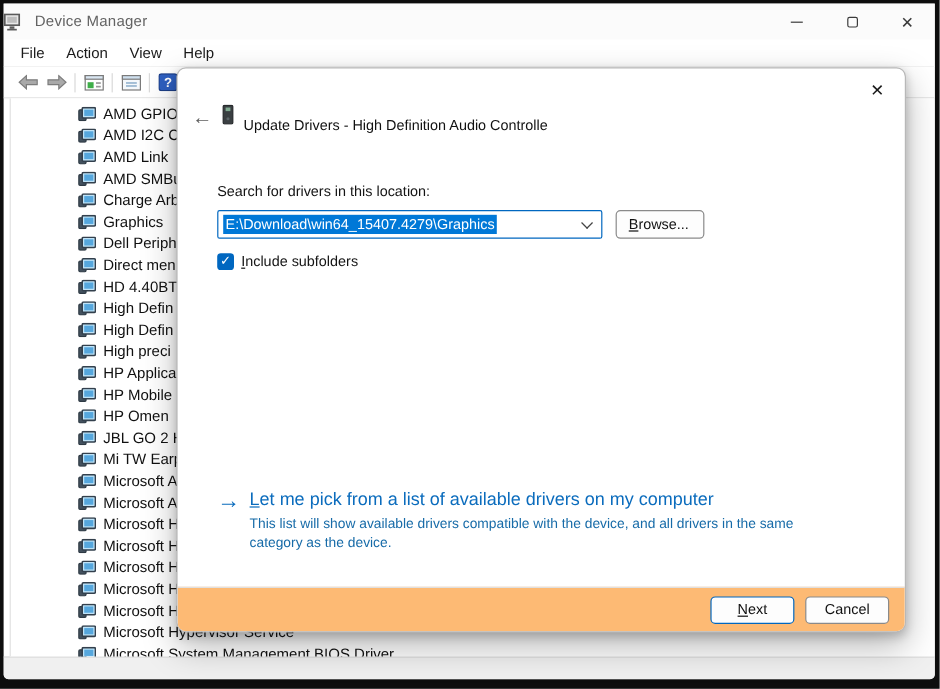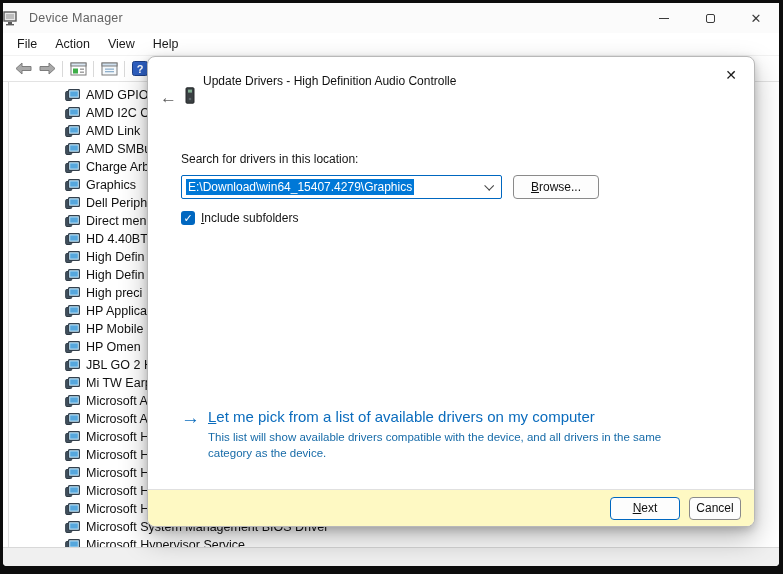--- a/index.html
+++ b/index.html
@@ -64,21 +64,21 @@
     z-index:10; display:flex; flex-direction:column; overflow:hidden;
   }
   .dlg-close {
     position:absolute; top:7px; right:12px; width:22px; height:22px;
     display:flex; align-items:center; justify-content:center;
     font-size:14px; color:#1a1a1a;
   }
   .dlg-header { height:64px; flex:0 0 auto; position:relative; }
   .dlg-back { position:absolute; left:12px; top:32px; font-size:17px; color:#5c5c5c; line-height:1; }
   .dlg-app-icon { position:absolute; left:37px; top:30px; }
-  .dlg-title { position:absolute; left:55px; top:17px; font-size:12px; color:#111; }
+  .dlg-title { position:absolute; left:55px; top:40px; font-size:12px; color:#111; }
 
   .dlg-body { flex:1 1 auto; position:relative; padding:0 33px; }
   .dlg-heading { margin-top:18px; font-size:15.5px; color:#2a5caa; }
   .search-label { margin-top:31px; font-size:12px; color:#141414; }
 
   .combo-row { margin-top:9px; display:flex; align-items:center; }
   .combobox {
     width:321px; height:24px; border:1px solid #0067c0; border-radius:2px;
     background:#fff; display:flex; align-items:center; padding-left:4px;
     position:relative; font-size:12px;
@@ -87,46 +87,46 @@
   .combo-chevron {
     position:absolute; right:9px; top:7px; width:7px; height:7px;
     border-right:1.4px solid #444; border-bottom:1.4px solid #444;
     transform:rotate(45deg) translateY(-1px);
   }
   .btn {
     height:24px; background:#fdfdfd; border:1px solid #8a8a8a; border-radius:4px;
     font-size:12px; color:#111; font-family:inherit; padding:0 12px;
     display:flex; align-items:center; justify-content:center;
   }
-  .browse-btn { margin-left:11px; width:86px; }
+  .browse-btn { margin-left:11px; width:74px;justify-content:flex-end; }
 
   .check-row { margin-top:12px; display:flex; align-items:center; }
   .checkbox {
     width:14px; height:14px; border-radius:3px; background:#0067c0;
     display:flex; align-items:center; justify-content:center; flex:0 0 auto;
   }
   .checkbox .check { color:#fff; font-size:11px; line-height:1; display:none; }
   .checkbox.checked .check { display:block; }
   .check-label { margin-left:6px; font-size:12px; color:#141414; }
 
   .pick-block { position:absolute; left:33px; top:287px; display:flex; }
   .pick-arrow { color:#0b6cbd; font-size:19px; line-height:20px; margin-right:8px; }
   .pick-link { font-size:15px; color:#0b6cbd; }
   .pick-desc { font-size:11.5px; color:#176ba8; margin-top:4px; max-width:472px; line-height:1.35; }
 
   .accel { display:inline-block; }
   .accel::first-letter { text-decoration:underline; }
 
   .dlg-footer {
-    flex:0 0 auto; height:37px; background:#fef9c3; border-top:1px solid #e0e0e0;
+    flex:0 0 auto; height:37px; background:#fdba74; border-top:1px solid #e0e0e0;
     display:flex; align-items:center; justify-content:flex-end; gap:9px;
     padding-right:13px;
   }
   .next-btn { width:70px; height:23px; border:1.5px solid #0067c0; }
-  .cancel-btn { width:52px; height:23px; }
+  .cancel-btn { width:70px; height:23px; }
 </style>
 </head>
 <body>
 
 <div class="window">
 
   <div class="titlebar">
     <svg class="app-icon" viewBox="0 0 17 15">
       <rect x="1" y="1" width="12" height="9" fill="#e8e8e8" stroke="#5a5a5a" stroke-width="1.4"></rect>
       <rect x="3" y="3" width="8" height="5" fill="#bdbdbd"></rect>
@@ -409,30 +409,30 @@
     </svg>
     <span class="tree-label">Microsoft H</span>
   </div>
 
   <div class="tree-row">
     <svg class="dev-icon" viewBox="0 0 15 12">
       <rect x="0.7" y="2.5" width="6" height="9" rx="1" fill="#44525f" stroke="#2e3a44"></rect>
       <rect x="3.5" y="0.7" width="11" height="8.6" rx="1" fill="#bfe3f7" stroke="#33404d" stroke-width="1.3"></rect>
       <rect x="5.2" y="2.4" width="7.6" height="5.2" fill="#56a7dd"></rect>
     </svg>
+    <span class="tree-label">Microsoft Hypervisor Service</span>
+  </div>
+
+  <div class="tree-row">
+    <svg class="dev-icon" viewBox="0 0 15 12">
+      <rect x="0.7" y="2.5" width="6" height="9" rx="1" fill="#44525f" stroke="#2e3a44"></rect>
+      <rect x="3.5" y="0.7" width="11" height="8.6" rx="1" fill="#bfe3f7" stroke="#33404d" stroke-width="1.3"></rect>
+      <rect x="5.2" y="2.4" width="7.6" height="5.2" fill="#56a7dd"></rect>
+    </svg>
     <span class="tree-label">Microsoft System Management BIOS Driver</span>
-  </div>
-
-  <div class="tree-row">
-    <svg class="dev-icon" viewBox="0 0 15 12">
-      <rect x="0.7" y="2.5" width="6" height="9" rx="1" fill="#44525f" stroke="#2e3a44"></rect>
-      <rect x="3.5" y="0.7" width="11" height="8.6" rx="1" fill="#bfe3f7" stroke="#33404d" stroke-width="1.3"></rect>
-      <rect x="5.2" y="2.4" width="7.6" height="5.2" fill="#56a7dd"></rect>
-    </svg>
-    <span class="tree-label">Microsoft Hypervisor Service</span>
   </div>
 </div>
 
   <div class="bottomstrip"></div>
 </div>
 
 <div class="dialog">
   <div class="dlg-close">✕</div>
 
   <div class="dlg-header">

